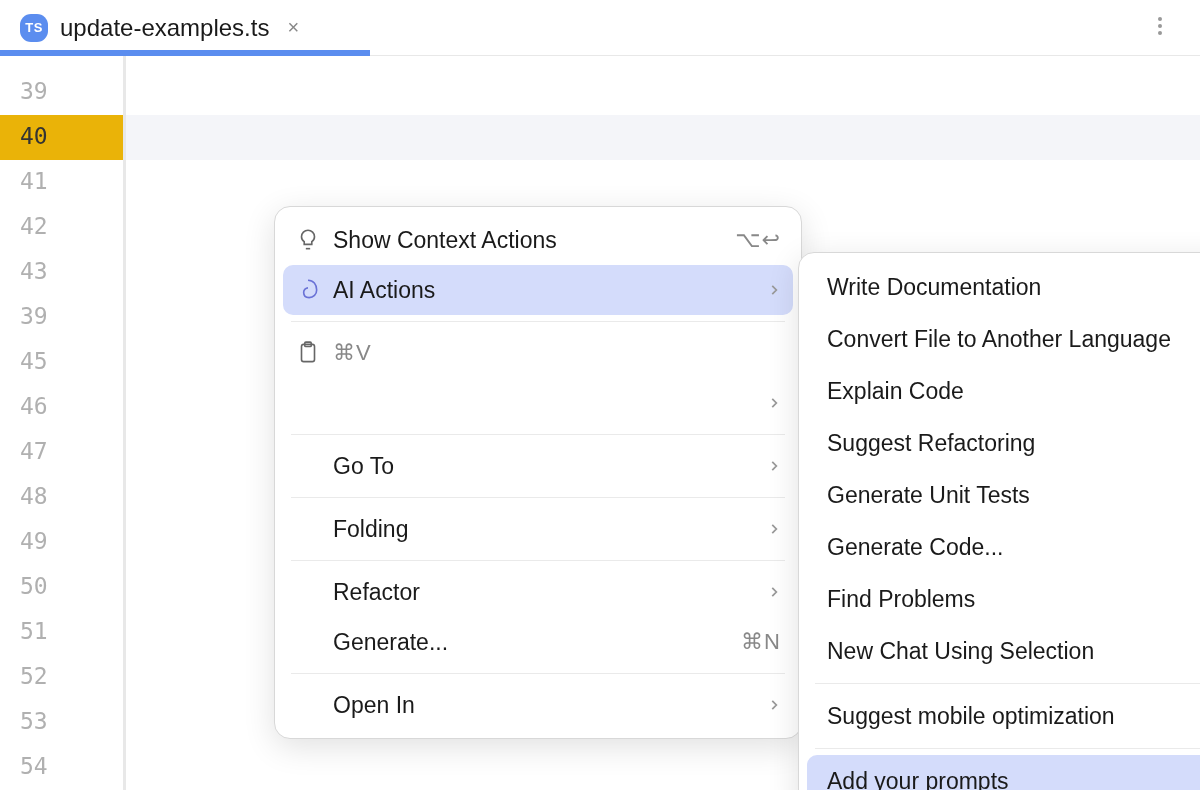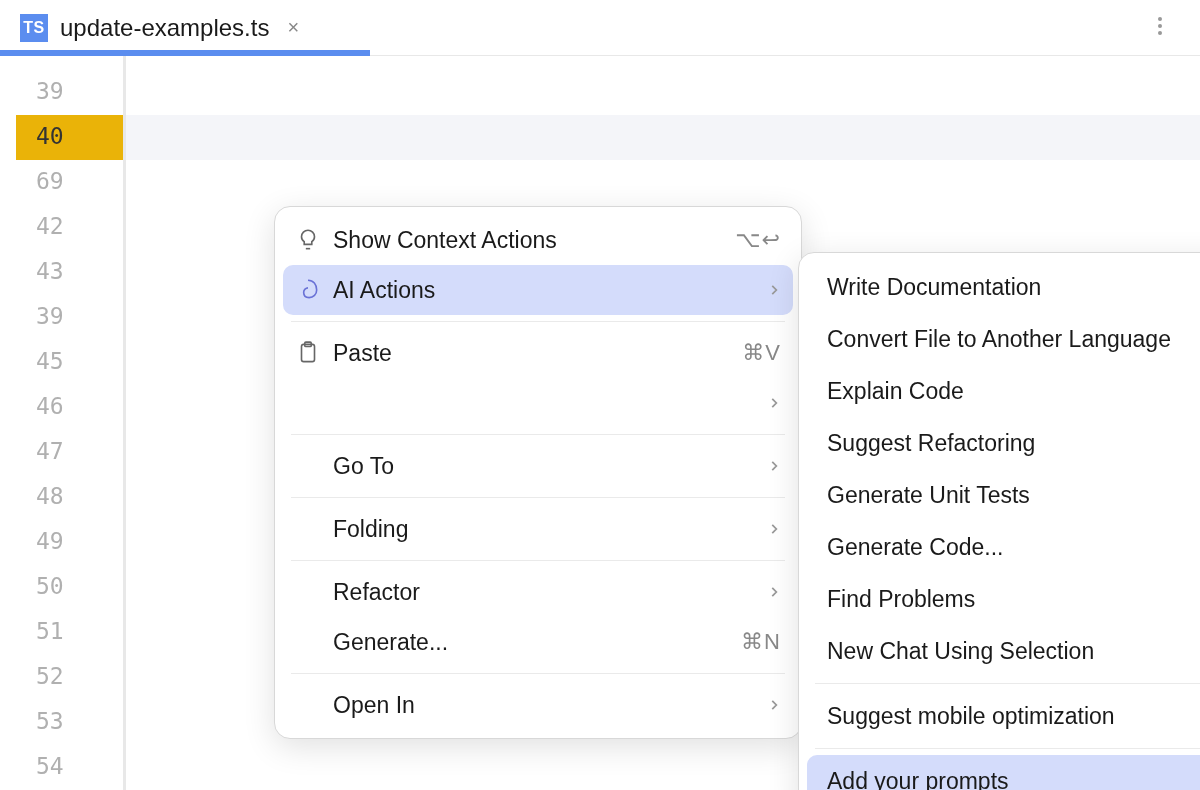--- a/index.html
+++ b/index.html
@@ -34,26 +34,26 @@
       height: 100%;
       padding: 0 20px 0 20px;
       gap: 12px;
       position: relative;
     }
     
     .tab-icon {
       width: 28px;
       height: 28px;
       background: #5b8def;
-      border-radius: 0;
+      border-radius: 11px;
       display: flex;
       align-items: center;
       justify-content: center;
       color: white;
-      font-size: 16px;
+      font-size: 13px;
       font-weight: 700;
       letter-spacing: 0.5px;
     }
     
     .tab-label {
       font-size: 24px;
       color: #1a1a1a;
       text-align: center;
     }
     
@@ -100,21 +100,20 @@
       padding-top: 14px;
     }
     
     .line-number {
       text-align: left;
       padding: 8px 0 8px 20px;
       font-size: 23px;
       color: #b0b0b0;
       font-family: "SF Mono", Menlo, Consolas, monospace;
       height: 45px;
-      margin-left: 16px;
     }
     
     .line-number.current {
       color: #333;
       background: #eab308;
       margin-right: -3px;
       border-right: 3px solid #e8e8e8;
     }
     
     .code-area {
@@ -268,21 +267,21 @@
         <circle cx="12" cy="12" r="2"></circle>
         <circle cx="12" cy="19" r="2"></circle>
       </svg>
   </div>
 </div>
 
 <div class="editor">
   <div class="gutter" id="gutter">
       <div class="line-number">39</div>
       <div class="line-number current">40</div>
-      <div class="line-number">69</div>
+      <div class="line-number">41</div>
       <div class="line-number">42</div>
       <div class="line-number">43</div>
       <div class="line-number">39</div>
       <div class="line-number">45</div>
       <div class="line-number">46</div>
       <div class="line-number">47</div>
       <div class="line-number">48</div>
       <div class="line-number">49</div>
       <div class="line-number">50</div>
       <div class="line-number">51</div>
@@ -333,21 +332,20 @@
             </svg></span>
         </div>
         <div class="menu-separator"></div>
         <div class="menu-item">
           <span class="menu-icon">
             <svg viewBox="0 0 24 24">
               <rect x="6" y="4" width="12" height="16" rx="2"></rect>
               <rect x="9" y="2" width="6" height="4" rx="1"></rect>
             </svg>
           </span>
-          <span class="menu-label">Paste</span>
           <span class="menu-shortcut">⌘V</span>
         </div>
         <div class="menu-item no-icon-indent">
           <span class="menu-chevron"><svg viewBox="0 0 24 24" fill="none" stroke="currentColor" stroke-width="3">
               <polyline points="9 5 16 12 9 19"></polyline>
             </svg></span>
         </div>
         <div class="menu-separator"></div>
         <div class="menu-item no-icon-indent">
           <span class="menu-label">Go To</span>

